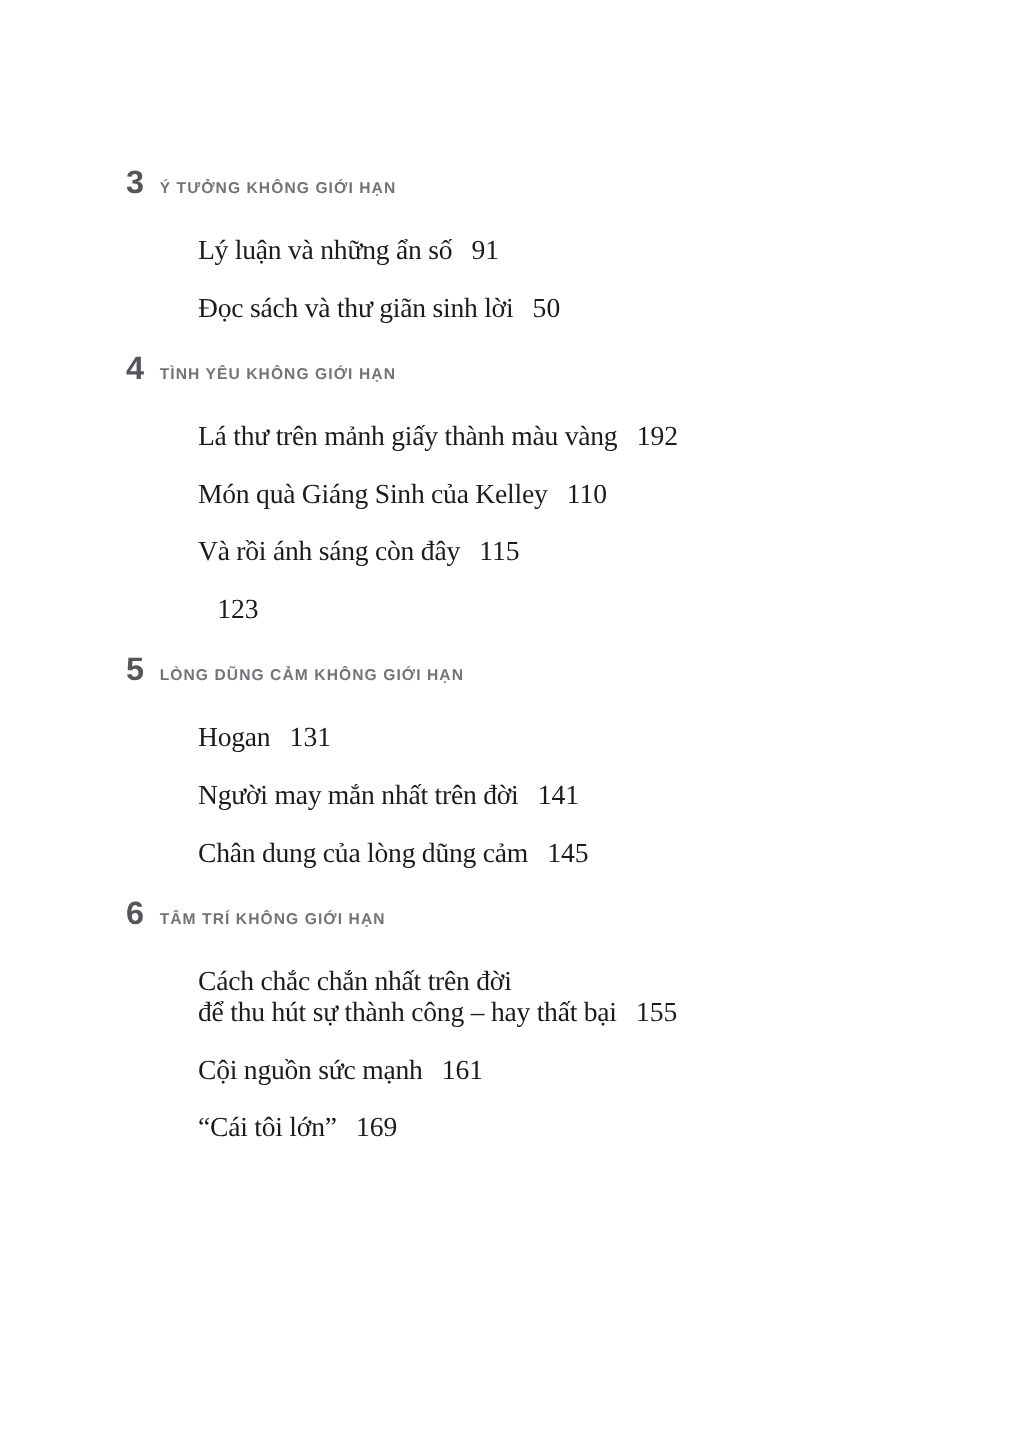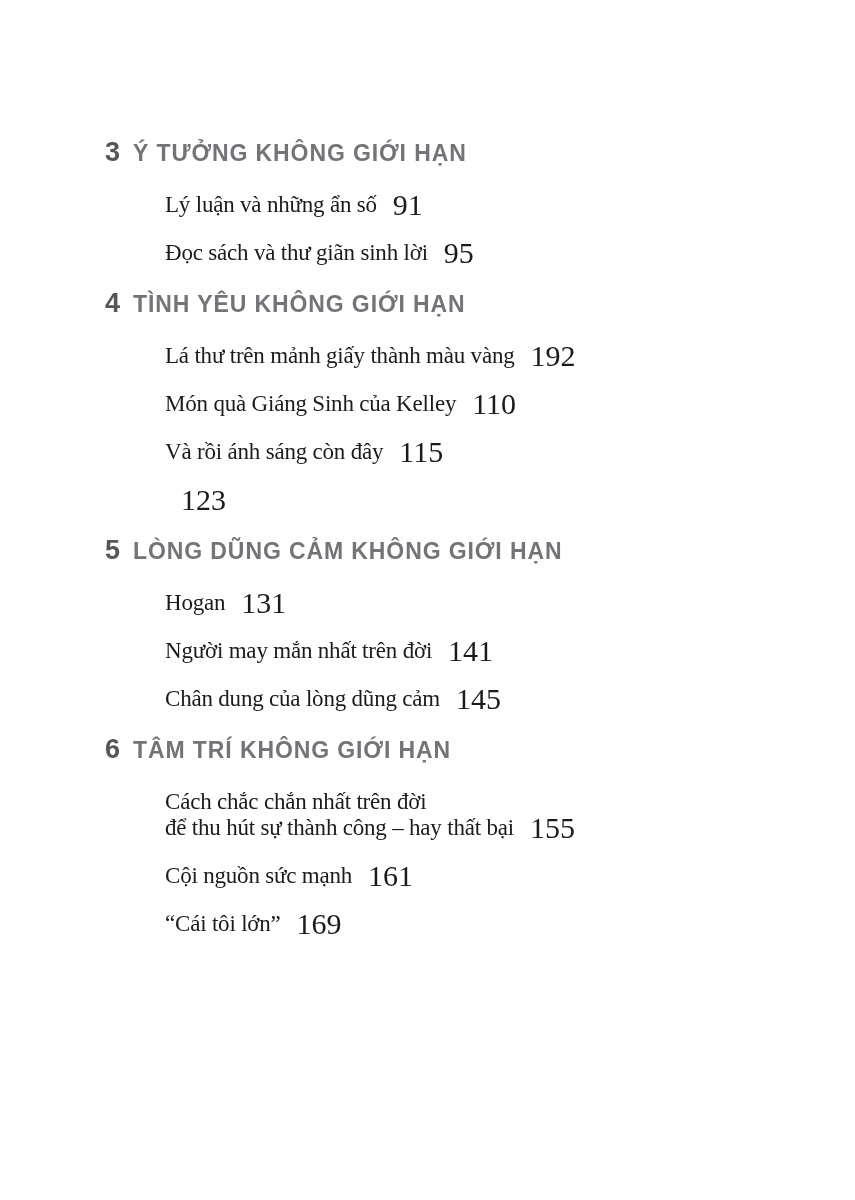--- a/index.html
+++ b/index.html
@@ -26,40 +26,40 @@
     margin-bottom: 24px;
     font-family: "Liberation Sans", sans-serif;
     font-weight: bold;
   }
   .section-number {
     font-size: 27px;
     color: #55565a;
     flex: 0 0 auto;
   }
   .section-title {
-    font-size: 23px;
+    font-size: 13px;
     color: #737478;
     letter-spacing: 0.9px;
     margin-left: 13px;
   }
   .entry {
     display: flex;
     align-items: flex-end;
     justify-content: flex-start;
     margin-left: 60px;
     margin-bottom: 22px;
   }
   .entry-title {
     font-size: 23px;
     line-height: 26px;
     white-space: pre-line;
     letter-spacing: -0.2px;
   }
   .entry-page {
-    font-size: 30px;
+    font-size: 23px;
     line-height: 26px;
     margin-left: 16px;
     text-align: right;
     flex: 0 0 auto;
   }
 </style>
 </head>
 <body>
 
 <div class="page">
@@ -69,21 +69,21 @@
       <div class="section-heading">
         <span class="section-number">3</span>
         <span class="section-title">Ý TƯỞNG KHÔNG GIỚI HẠN</span>
       </div>
       <div class="entry">
         <span class="entry-title">Lý luận và những ẩn số</span>
         <span class="entry-page">91</span>
       </div>
       <div class="entry">
         <span class="entry-title">Đọc sách và thư giãn sinh lời</span>
-        <span class="entry-page">95</span>
+        <span class="entry-page">50</span>
       </div>
     </div>
 
     <div class="section">
       <div class="section-heading">
         <span class="section-number">4</span>
         <span class="section-title">TÌNH YÊU KHÔNG GIỚI HẠN</span>
       </div>
       <div class="entry">
         <span class="entry-title">Lá thư trên mảnh giấy thành màu vàng</span>

